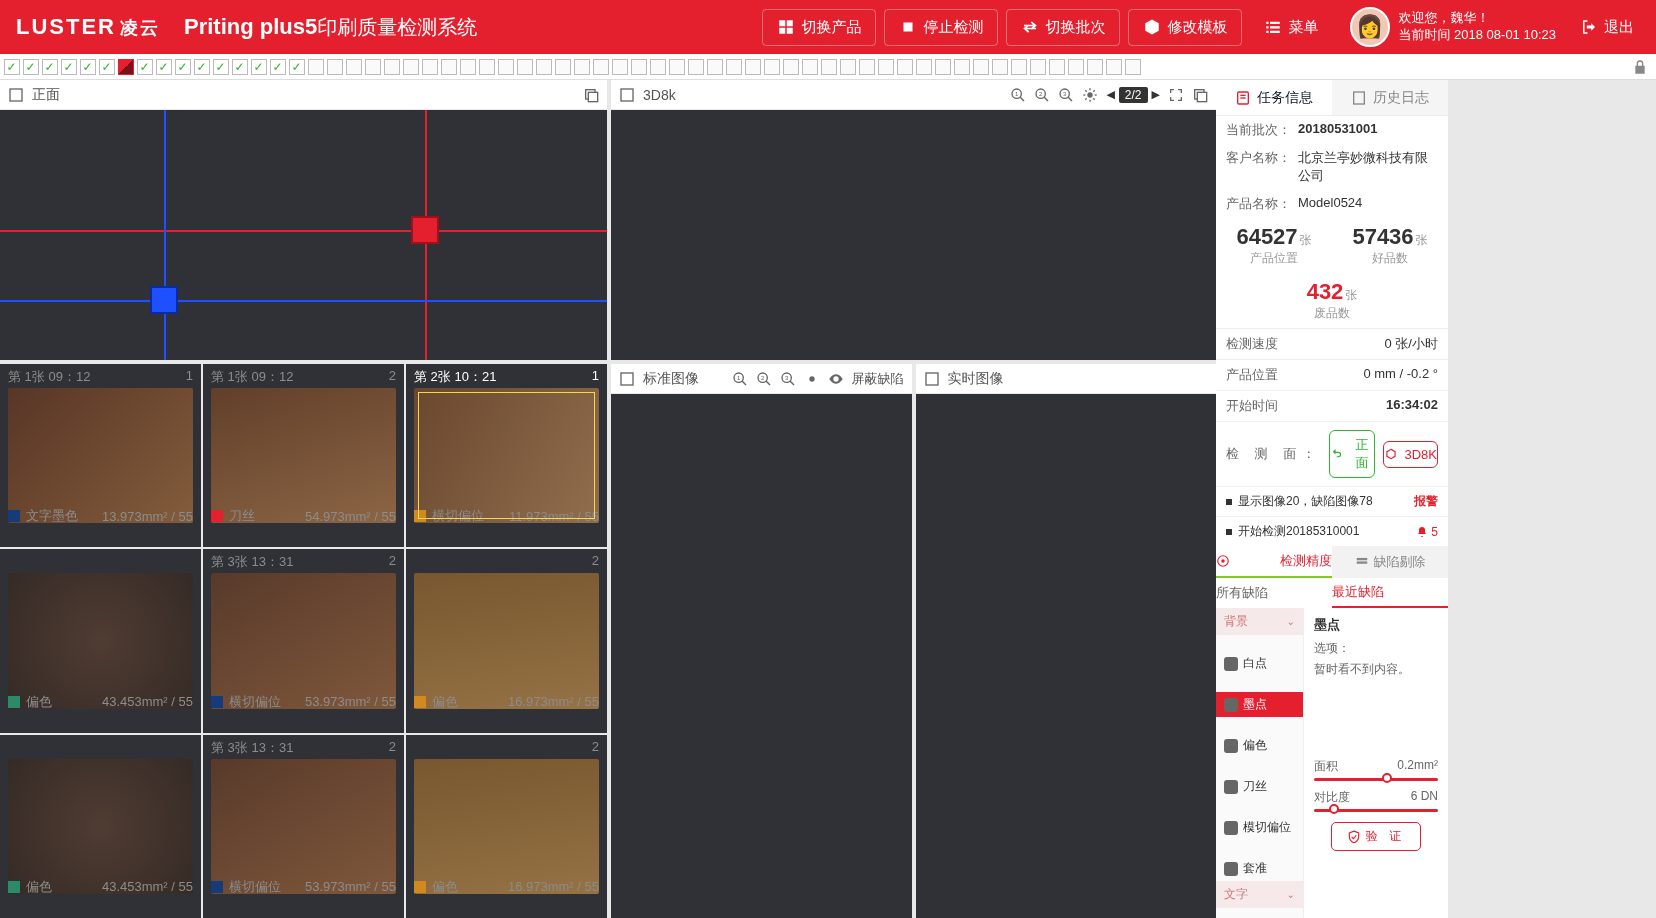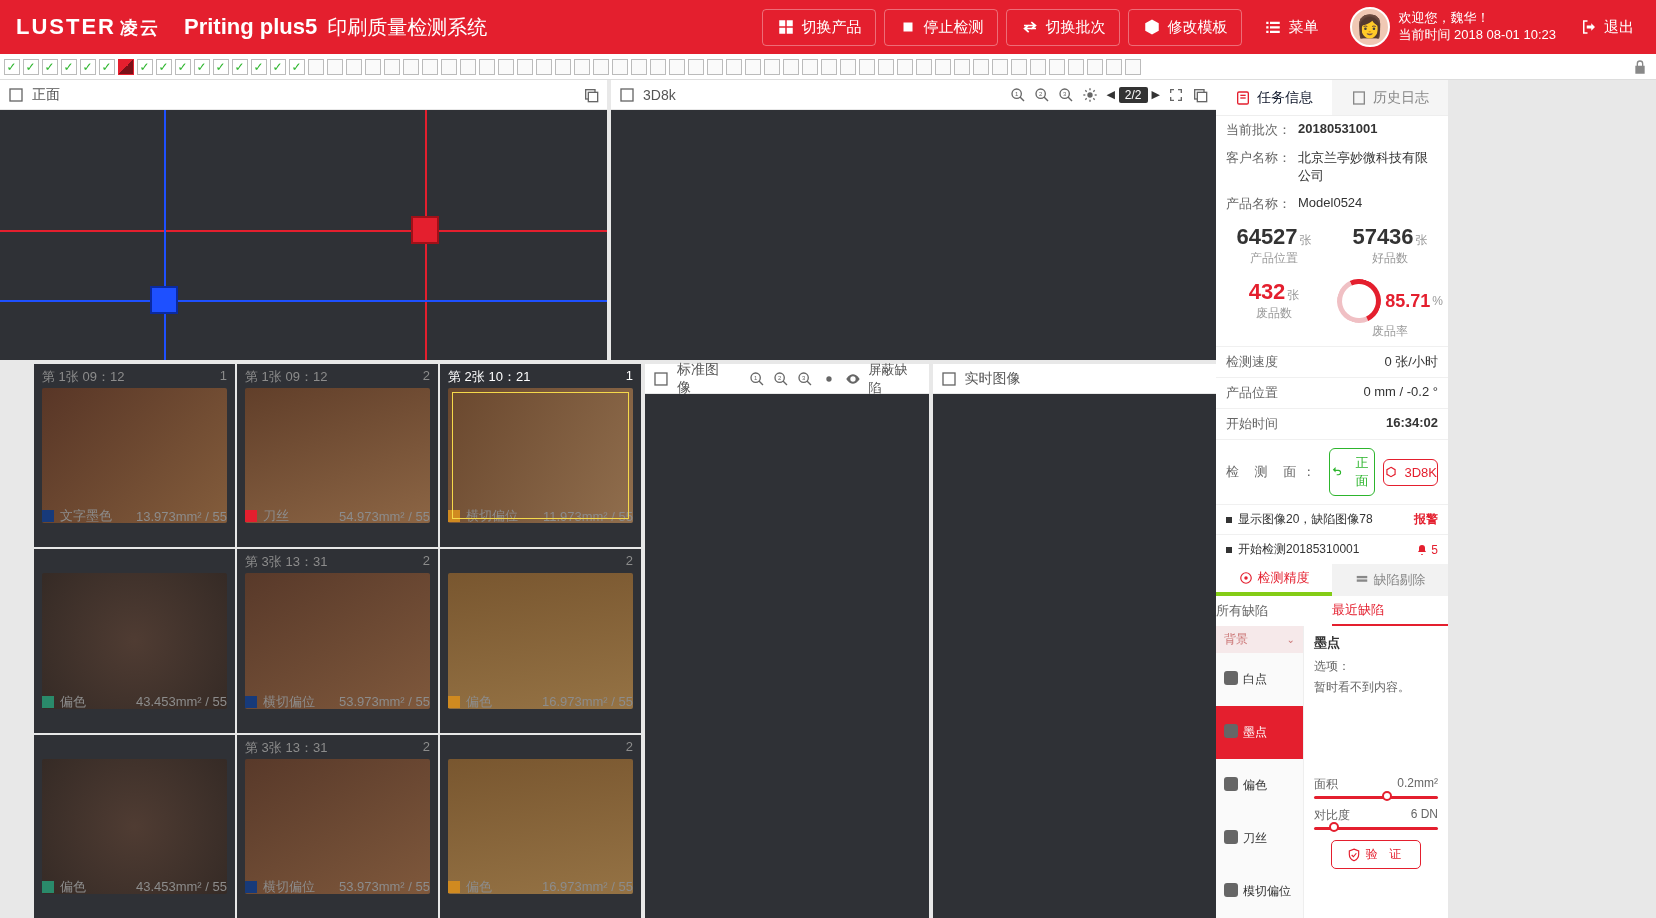--- a/index.html
+++ b/index.html
@@ -3,21 +3,21 @@
 <meta charset="utf-8">
 <style>
 * { box-sizing: border-box; margin: 0; padding: 0; font-family: "Microsoft YaHei", Arial, sans-serif; }
 body { width: 1656px; height: 918px; background: #e8e8e8; overflow: hidden; font-size: 13px; color: #333; }
 
 
 .header { height: 54px; background: #e41f2e; display: flex; align-items: center; padding: 0 4px; color: #fff; }
 .logo { font-size: 22px; font-weight: bold; letter-spacing: 2px; padding: 0 12px; }
 .logo .cn { font-size: 18px; margin-left: 4px; }
 .product { font-size: 22px; font-weight: bold; margin-left: 12px; }
-.sys-title { font-size: 20px; margin-left: 10px; }
+.sys-title { font-size: 20px; }
 .hdr-spacer { flex: 1; }
 .hdr-btn { display: flex; align-items: center; gap: 6px; padding: 8px 14px; margin: 0 4px; border: 1px solid rgba(255,255,255,0.35); border-radius: 4px; cursor: pointer; font-size: 15px; }
 .hdr-btn.plain { border: none; }
 .hdr-icon-svg { width: 18px; height: 18px; fill: currentColor; }
 .avatar { width: 40px; height: 40px; border-radius: 50%; background: #f0c8b4; border: 2px solid #fff; margin: 0 8px 0 14px; display: flex; align-items: center; justify-content: center; font-size: 22px; }
 .user-block { display: flex; flex-direction: column; font-size: 13px; line-height: 1.3; margin-right: 14px; }
 .logout-btn { display: flex; align-items: center; gap: 6px; padding: 6px 10px; margin-right: 8px; cursor: pointer; font-size: 15px; }
 
 
 .checkrow { height: 26px; background: #fff; display: flex; align-items: center; padding: 0 2px; border-bottom: 1px solid #ddd; }
@@ -26,21 +26,21 @@
 .chk.empty { background: #fafafa; }
 .lock-btn { width: 22px; height: 22px; margin: 0 3px; display: flex; align-items: center; justify-content: center; color: #888; }
 
 
 .main { display: flex; height: 838px; }
 .left { width: 1216px; display: flex; flex-direction: column; }
 .right { width: 232px; background: #fff; display: flex; flex-direction: column; }
 
 
 .panel-top { height: 280px; display: flex; gap: 4px; }
-.panel-bot { flex: 1; display: flex; gap: 4px; margin-top: 4px; padding-left: 34px; }
+.panel-bot { flex: 1; display: flex; gap: 4px; margin-top: 4px; }
 .pane { background: #fff; display: flex; flex-direction: column; position: relative; }
 .pane-hdr { height: 30px; display: flex; align-items: center; padding: 0 8px; gap: 8px; border-bottom: 1px solid #e8e8e8; font-size: 14px; color: #555; }
 .pane-hdr .spacer { flex: 1; }
 .pane-body { flex: 1; background: #2f3136; position: relative; overflow: hidden; }
 .mini-icon { width: 16px; height: 16px; fill: #666; cursor: pointer; }
 .nav-group { display: flex; align-items: center; gap: 4px; }
 .nav-group .pg { background: #333; color: #fff; padding: 1px 6px; border-radius: 2px; font-size: 12px; }
 .nav-group .arr { font-size: 11px; color: #333; cursor: pointer; }
 
 
@@ -88,31 +88,31 @@
 .pill { flex: 1; border: 1px solid #ccc; border-radius: 6px; padding: 5px 0; text-align: center; display: flex; align-items: center; justify-content: center; gap: 6px; cursor: pointer; font-size: 13px; }
 .pill.green { border-color: #2db52d; color: #2db52d; }
 .pill.red { border-color: #e41f2e; color: #e41f2e; }
 .log-row { display: flex; padding: 6px 10px; font-size: 12px; align-items: center; gap: 6px; border-top: 1px solid #f0f0f0; }
 .log-row .dot { width: 6px; height: 6px; background: #333; }
 .log-row .alarm { margin-left: auto; color: #e41f2e; font-weight: bold; }
 .log-row .bell { margin-left: auto; color: #e41f2e; display: flex; align-items: center; gap: 3px; }
 
 .sub-tabs { display: flex; height: 32px; }
 .stab { flex: 1; display: flex; align-items: center; justify-content: center; gap: 5px; font-size: 13px; cursor: pointer; }
-.stab.active { color: #e41f2e; border-bottom: 4px solid #84cc16; }
+.stab.active { color: #e41f2e; border-bottom: 2px solid #84cc16; justify-content: space-between; }
 .stab:not(.active) { color: #888; background: #f2f2f2; }
 .def-tabs { display: flex; height: 30px; font-size: 13px; }
 .dtab { flex: 1; display: flex; align-items: center; justify-content: flex-start; cursor: pointer; }
 .dtab.active { color: #e41f2e; border-bottom: 2px solid #e41f2e; }
 .dtab:not(.active) { color: #666; }
 
 .defect-body { display: flex; flex: 1; overflow: hidden; }
 .cat-list { width: 88px; overflow-y: auto; background: #fafafa; border-right: 1px solid #eee; font-size: 12px; }
 .cat-hdr { display: flex; align-items: center; padding: 5px 8px; background: #f6e9ea; color: #c77; justify-content: space-between; }
-.cat-item { display: flex; gap: 5px; padding: 18px 8px; cursor: pointer; }
+.cat-item { display: flex; align-items: center; gap: 5px; padding: 4px 8px; cursor: pointer; margin-top: 16px; }
 .cat-item.selected { background: #e41f2e; color: #fff; }
 .cat-ic { width: 14px; height: 14px; border-radius: 3px; background: #666; display: inline-block; flex-shrink: 0; }
 .opt-col { flex: 1; padding: 8px 10px; font-size: 12px; color: #666; }
 .opt-col h4 { font-size: 13px; font-weight: bold; color: #333; margin-bottom: 6px; }
 .slider-row { margin-top: 8px; }
 .slider-row .sl-hdr { display: flex; justify-content: space-between; font-size: 12px; margin-bottom: 3px; }
 .slider-track { height: 3px; background: #e41f2e; position: relative; border-radius: 2px; }
 .slider-thumb { position: absolute; width: 10px; height: 10px; background: #fff; border: 2px solid #e41f2e; border-radius: 50%; top: -5px; }
 .verify-btn { margin: 10px auto 6px; width: 90px; border: 1px solid #e41f2e; color: #e41f2e; border-radius: 5px; padding: 5px 0; text-align: center; display: flex; align-items: center; justify-content: center; gap: 5px; cursor: pointer; letter-spacing: 4px; }
 </style>
@@ -521,28 +521,20 @@
       <div class="stat">
           <div><span class="num">57436</span><span class="unit">张</span></div>
           <div class="lbl2">好品数</div>
         </div>
     </div>
     <div class="stats-grid">
       <div class="stat red">
           <div><span class="num">432</span><span class="unit">张</span></div>
           <div class="lbl2">废品数</div>
         </div>
-      <div class="stat red">
-          <div style="display:flex;align-items:center;justify-content:center">
-            <span class="donut"></span>
-            <span class="num" style="font-size:18px">85.71</span>
-            <span class="unit">%</span>
-          </div>
-          <div class="lbl2">废品率</div>
-        </div>
     </div>
     <div class="kv">
         <span class="k">检测速度</span>
         <span class="v">0 张/小时</span>
       </div>
     <div class="kv">
         <span class="k">产品位置</span>
         <span class="v">0 mm  /  -0.2 °</span>
       </div>
     <div class="kv">

